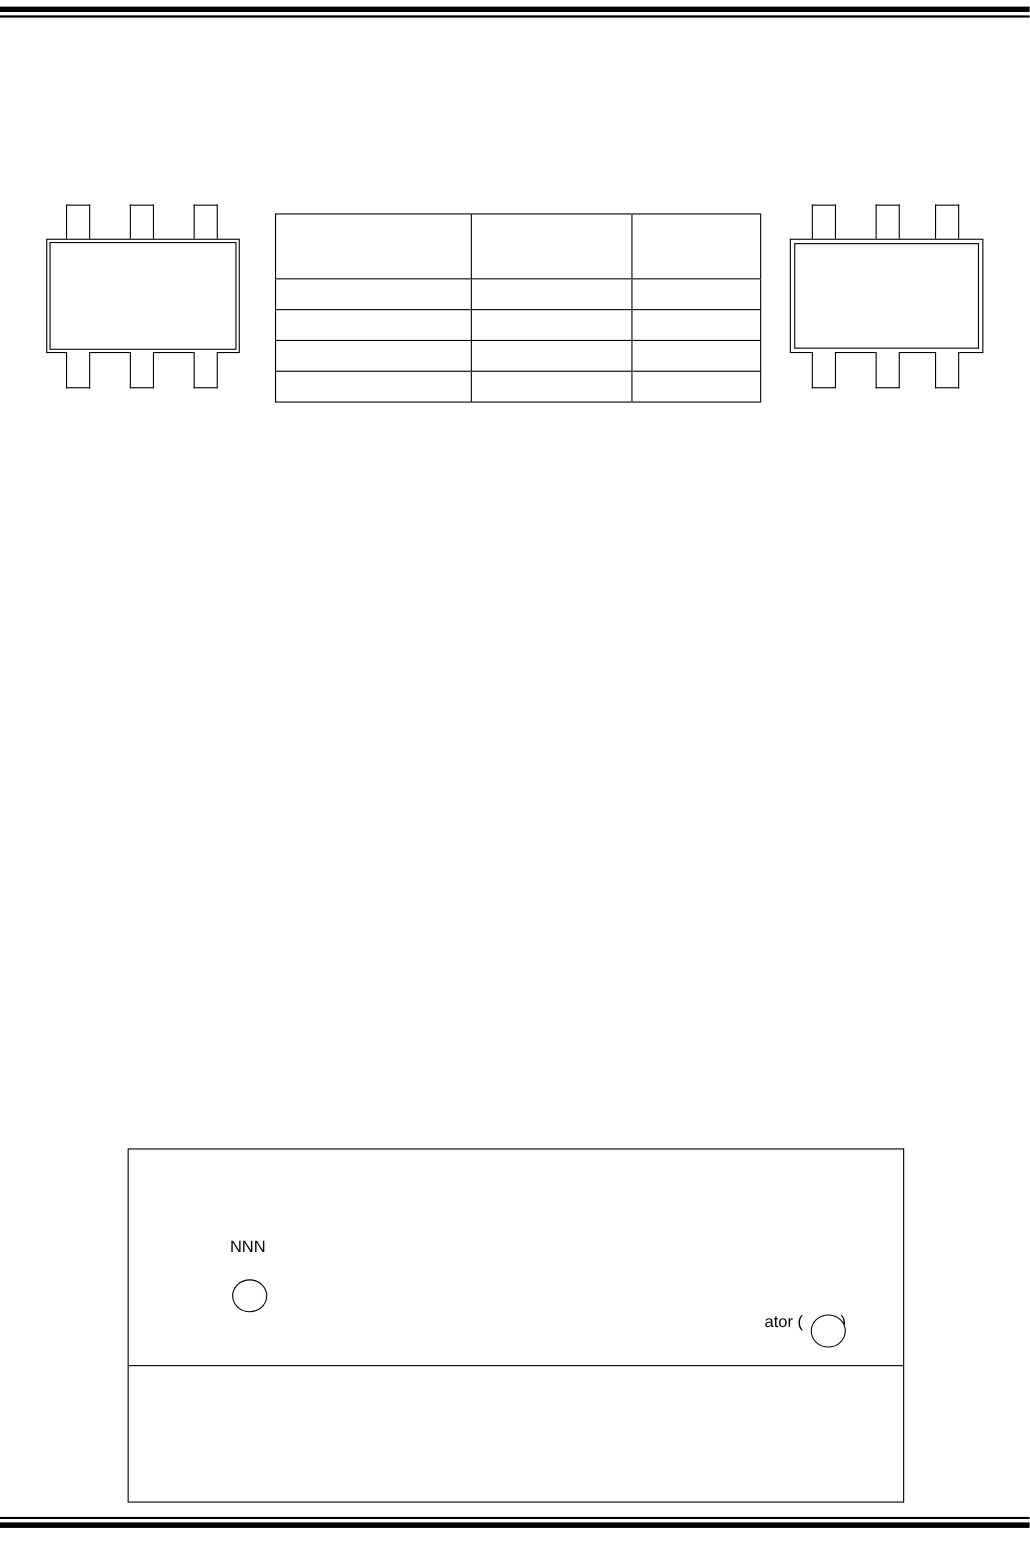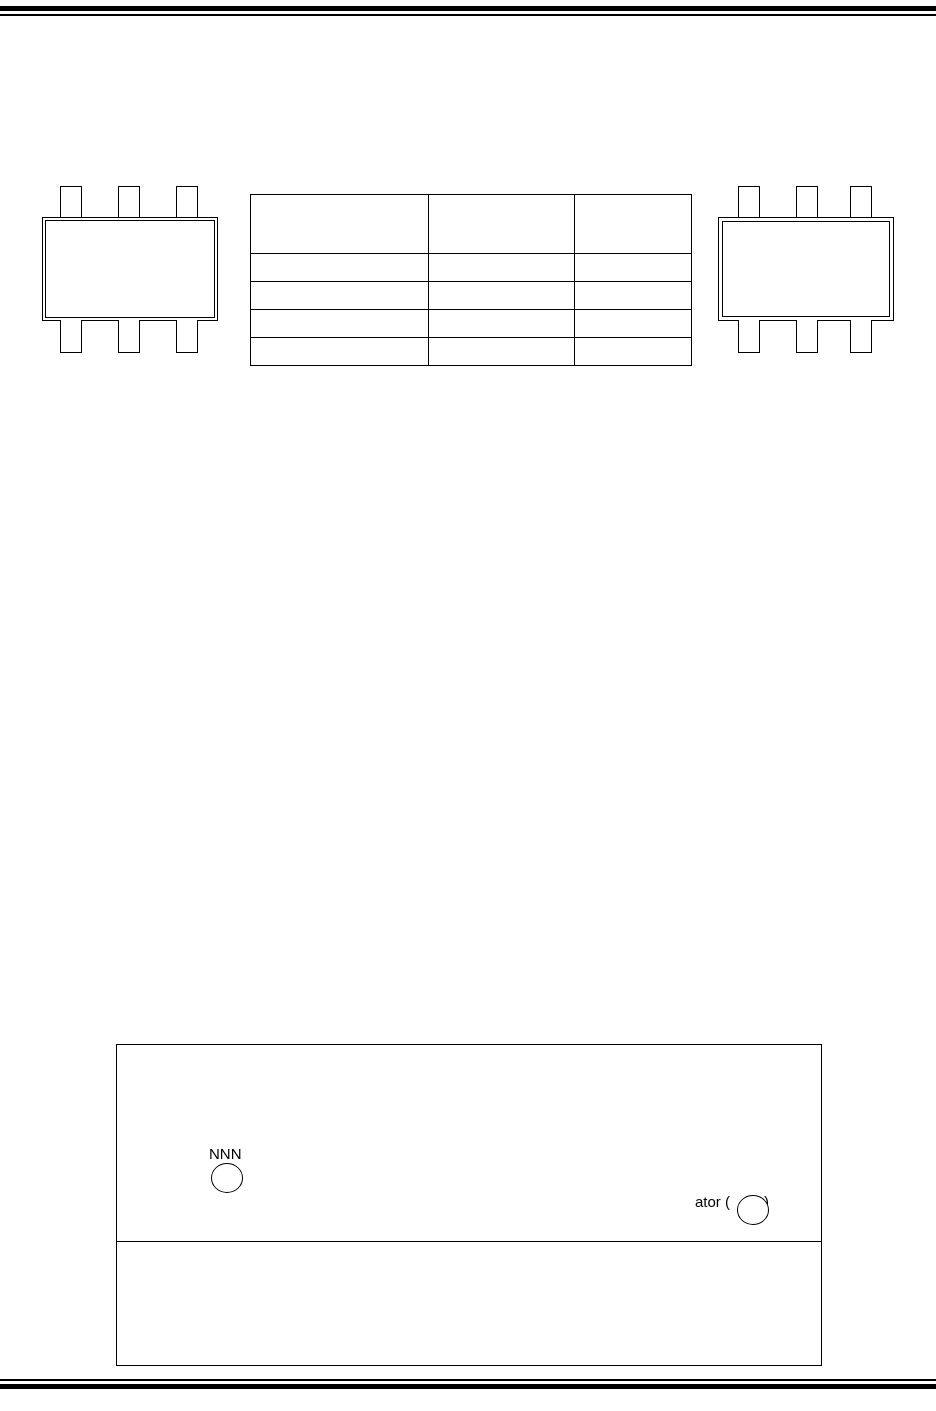--- a/index.html
+++ b/index.html
@@ -118,21 +118,21 @@
     position: absolute;
     font-size: 15px;
     white-space: nowrap;
   }
   .circle-mark {
     position: absolute;
     border: 1px solid #000;
     border-radius: 50%;
     background: #fff;
   }
-  #nnn-label { left: 92px; top: 100px; }
+  #nnn-label { left: 92px; top: 80px; }
   #nnn-circle { left: 94px; top: 118px; width: 30px; height: 28px; }
   #ator-label { left: 578px; top: 148px; }
   #ator-circle { left: 620px; top: 150px; width: 30px; height: 28px; }
 
   .spacer-text {
     position: absolute;
     font-size: 12px;
     white-space: pre;
   }
 </style>

